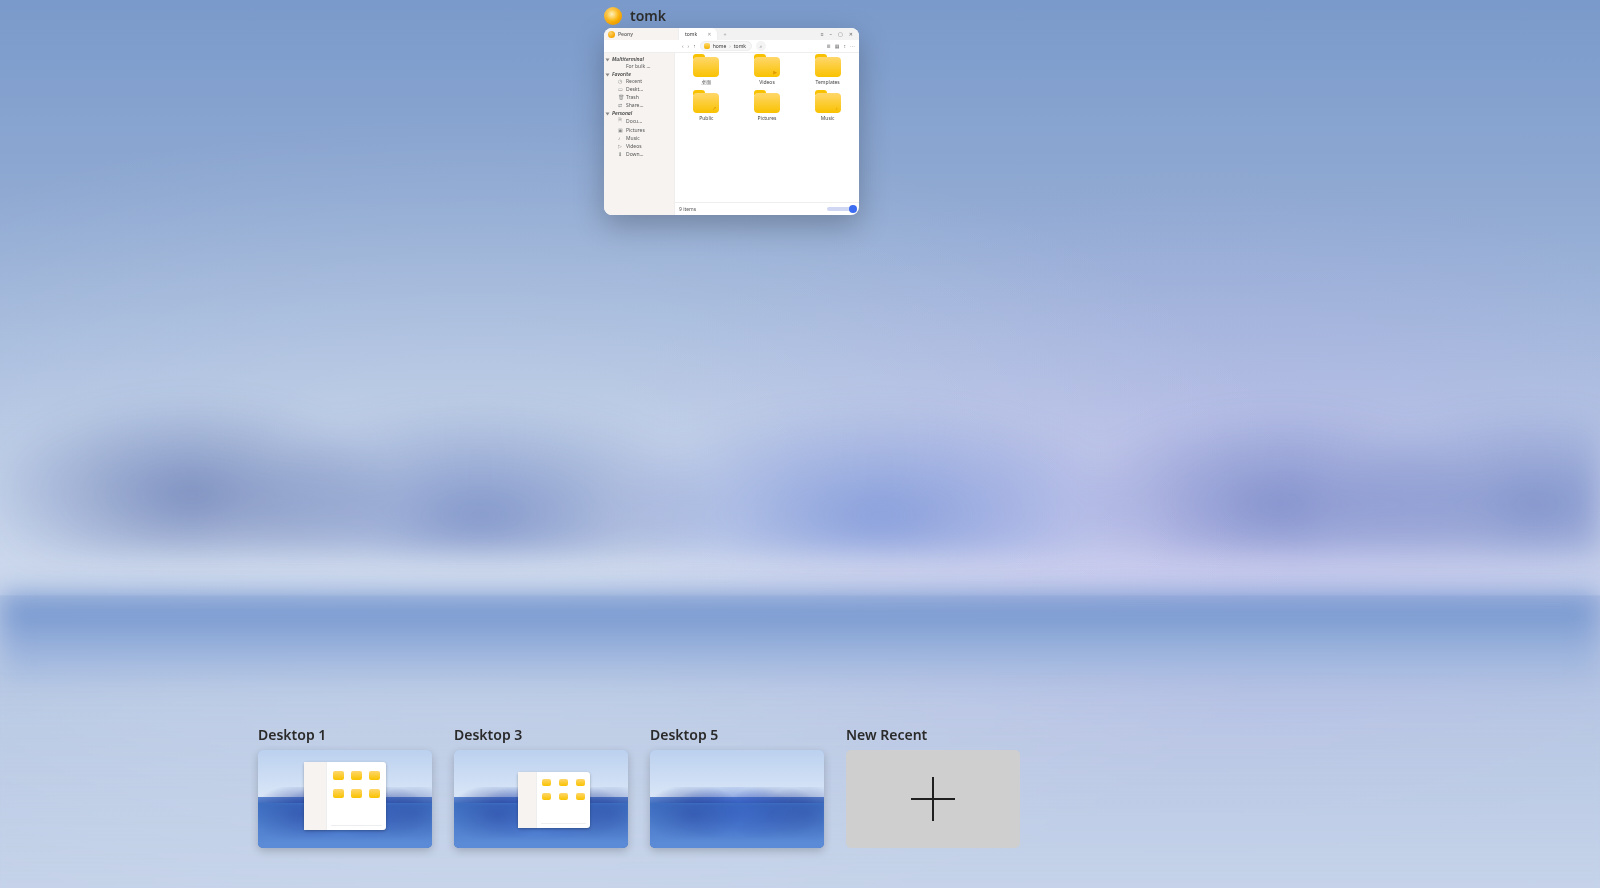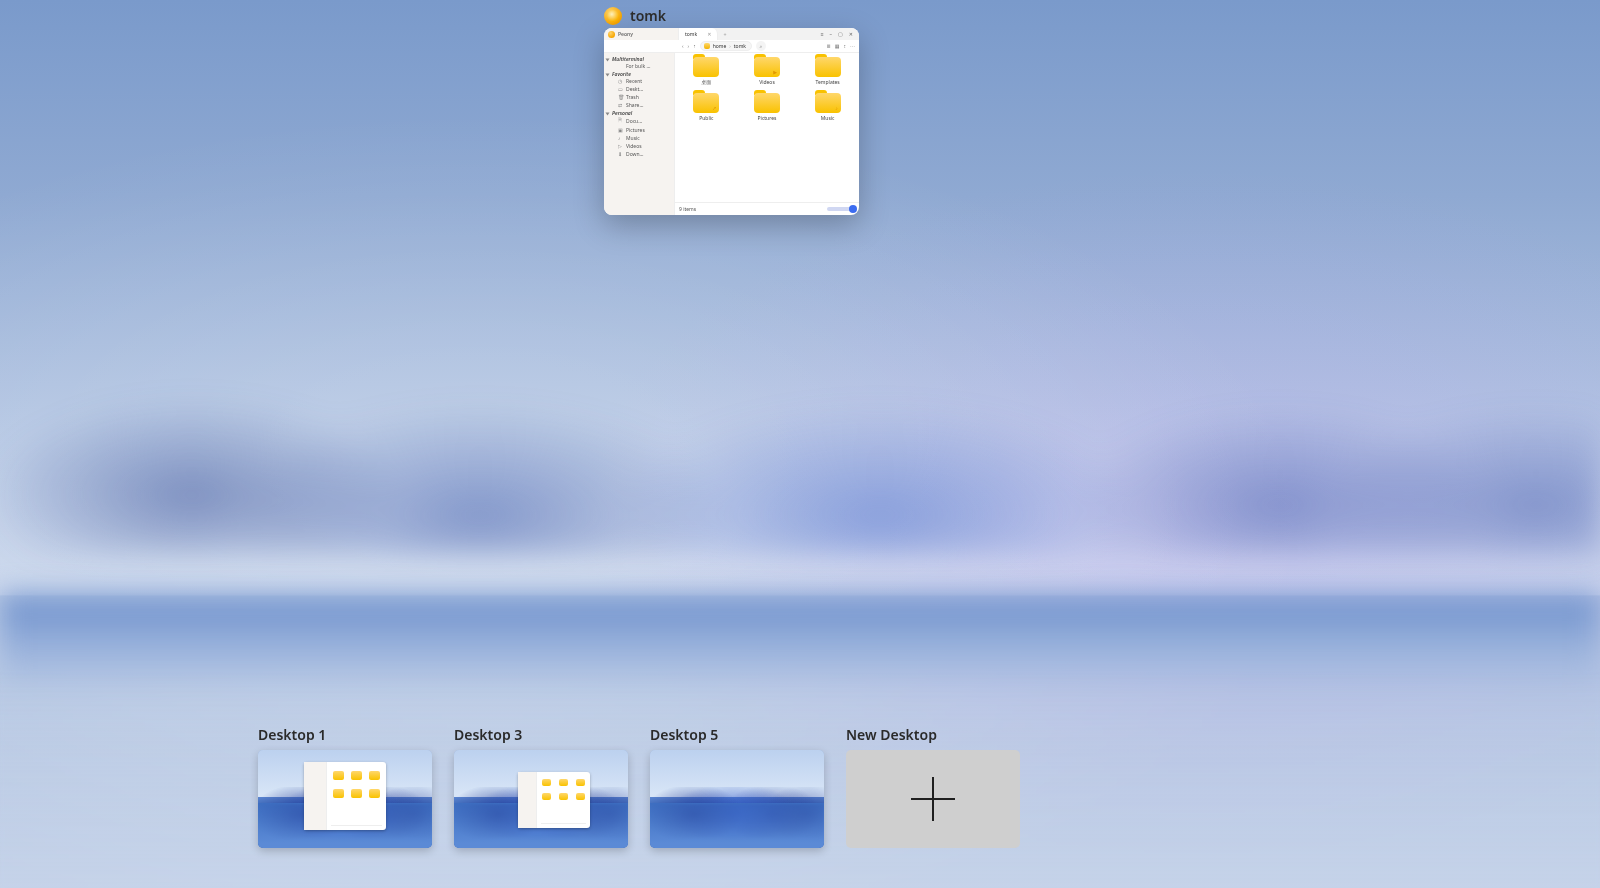--- a/index.html
+++ b/index.html
@@ -579,18 +579,18 @@
     <div class="desk">
       <div class="desk-label">Desktop 5</div>
       <div class="desk-thumb ">
         <div class="sky"></div>
         <div class="mtn"></div>
         <div class="water"></div>
         <div class="mtn-ref"></div>
       </div>
     </div>
     <div class="desk desk-new">
-      <div class="desk-label">New Desktop</div>
+      <div class="desk-label">New Recent</div>
       <div class="desk-thumb">
         <div class="plus-ic"></div>
       </div>
     </div>
   </div>
 
 </body></html>

